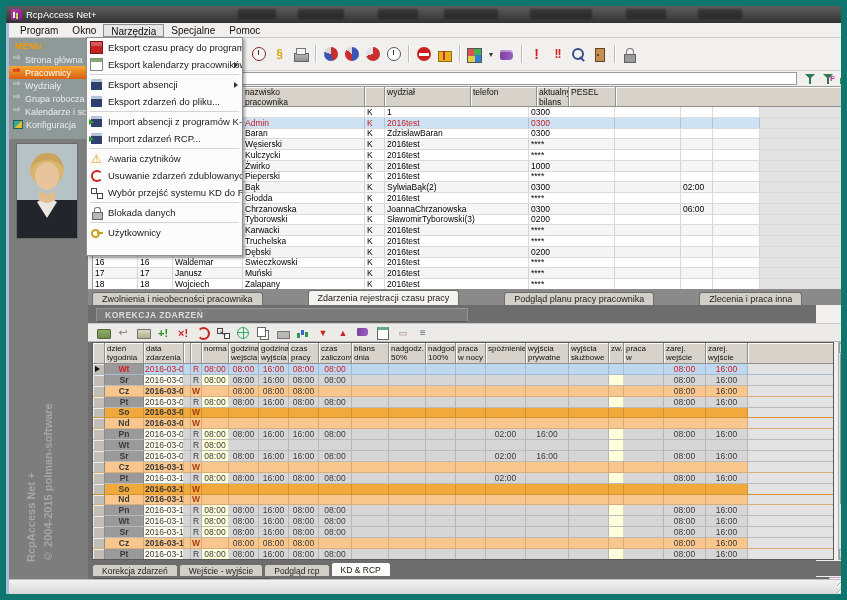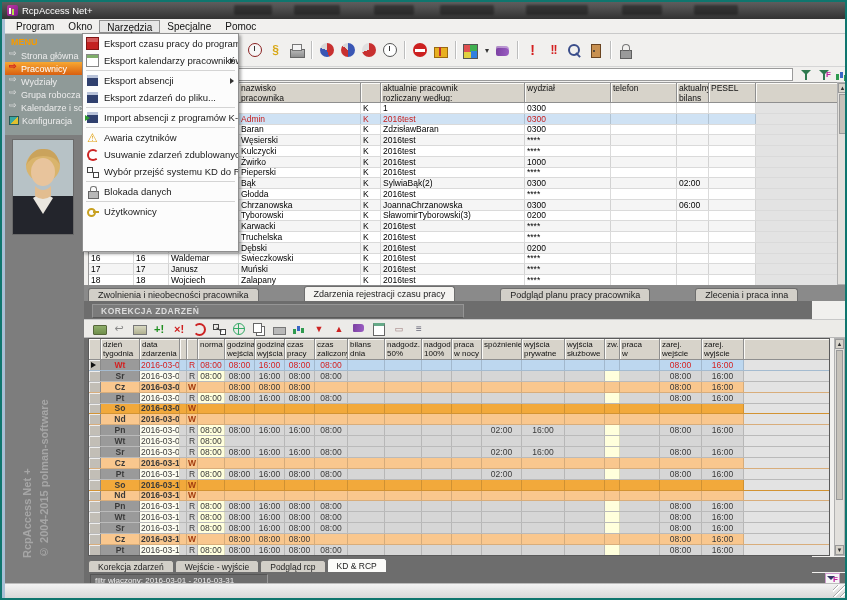--- a/index.html
+++ b/index.html
@@ -1,19 +1,19 @@
 <!DOCTYPE html>
 <html><head>
 <meta charset="utf-8">
 <style>
   html,body{margin:0;padding:0;background:#222;}
   *{box-sizing:border-box;}
   #win{position:relative;width:847px;height:600px;font-family:"Liberation Sans",sans-serif;
        background:#a7bfd6;border:1px solid #5d7globala;overflow:hidden;}
-  #win{border:2px solid #0f766e;text-decoration:underline;}
+  #win{border:6px solid #0f766e;text-decoration:underline;}
   
   .titlebar{position:absolute;left:0;top:0;width:100%;height:17px;
     background:linear-gradient(#5e5e5e,#323232);color:#fff;display:flex;align-items:center;}
   .appicon{width:11px;height:11px;margin:0 4px 0 5px;border-radius:2px;
     background:linear-gradient(135deg,#c0399f,#7d1b8e);position:relative;}
   .appicon::after{content:"";position:absolute;left:2px;bottom:2px;width:2px;height:6px;background:#fff;
     box-shadow:3px 1px 0 #b6e04a;}
   .title-text{font-size:9.5px;}
   .ghost{position:absolute;top:3px;height:10px;background:rgba(15,15,15,.45);filter:blur(1.3px);border-radius:2px;}
   
@@ -323,22 +323,20 @@
       </div>
 
       <div class="grid" id="empgrid">
           <div class="g-hrow" style="height: 20px;">
             <div class="g-hcell" style="width: 45px; height: 20px;"></div>
             <div class="g-hcell" style="width: 35px; height: 20px;"></div>
             <div class="g-hcell" style="width: 70px; height: 20px;"></div>
             <div class="g-hcell" style="width: 122px; height: 20px;">nazwisko
 pracownika</div>
             <div class="g-hcell" style="width: 20px; height: 20px;"></div>
-            <div class="g-hcell" style="width: 144px; height: 20px;">aktualnie pracownik
-rozliczany według:</div>
             <div class="g-hcell" style="width: 86px; height: 20px;">wydział</div>
             <div class="g-hcell" style="width: 66px; height: 20px;">telefon</div>
             <div class="g-hcell" style="width: 32px; height: 20px;">aktualny
 bilans +/-</div>
             <div class="g-hcell" style="width: 47px; height: 20px;">PESEL</div>
             <div class="g-hcell filler"></div>
           </div>
           <div class="g-row">
             <div class="g-cell" style="width: 45px;"></div>
             <div class="g-cell" style="width: 35px;"></div>
@@ -1109,20 +1107,24 @@
       </div>
       <div class="dmi">
         <span class="mi mi-disk"></span>
         <span class="lbl">Eksport zdarzeń do pliku...</span>
       </div>
       <div class="dsep"></div>
       <div class="dmi">
         <span class="mi mi-disk-imp"></span>
         <span class="lbl">Import absencji z programów K-P...</span>
       </div>
+      <div class="dmi">
+        <span class="mi mi-disk-imp"></span>
+        <span class="lbl">Import zdarzeń RCP...</span>
+      </div>
       <div class="dsep"></div>
       <div class="dmi">
         <span class="mi mi-warn">⚠</span>
         <span class="lbl">Awaria czytników</span>
       </div>
       <div class="dmi">
         <span class="mi mi-dup"></span>
         <span class="lbl">Usuwanie zdarzeń zdublowanych</span>
       </div>
       <div class="dmi">

